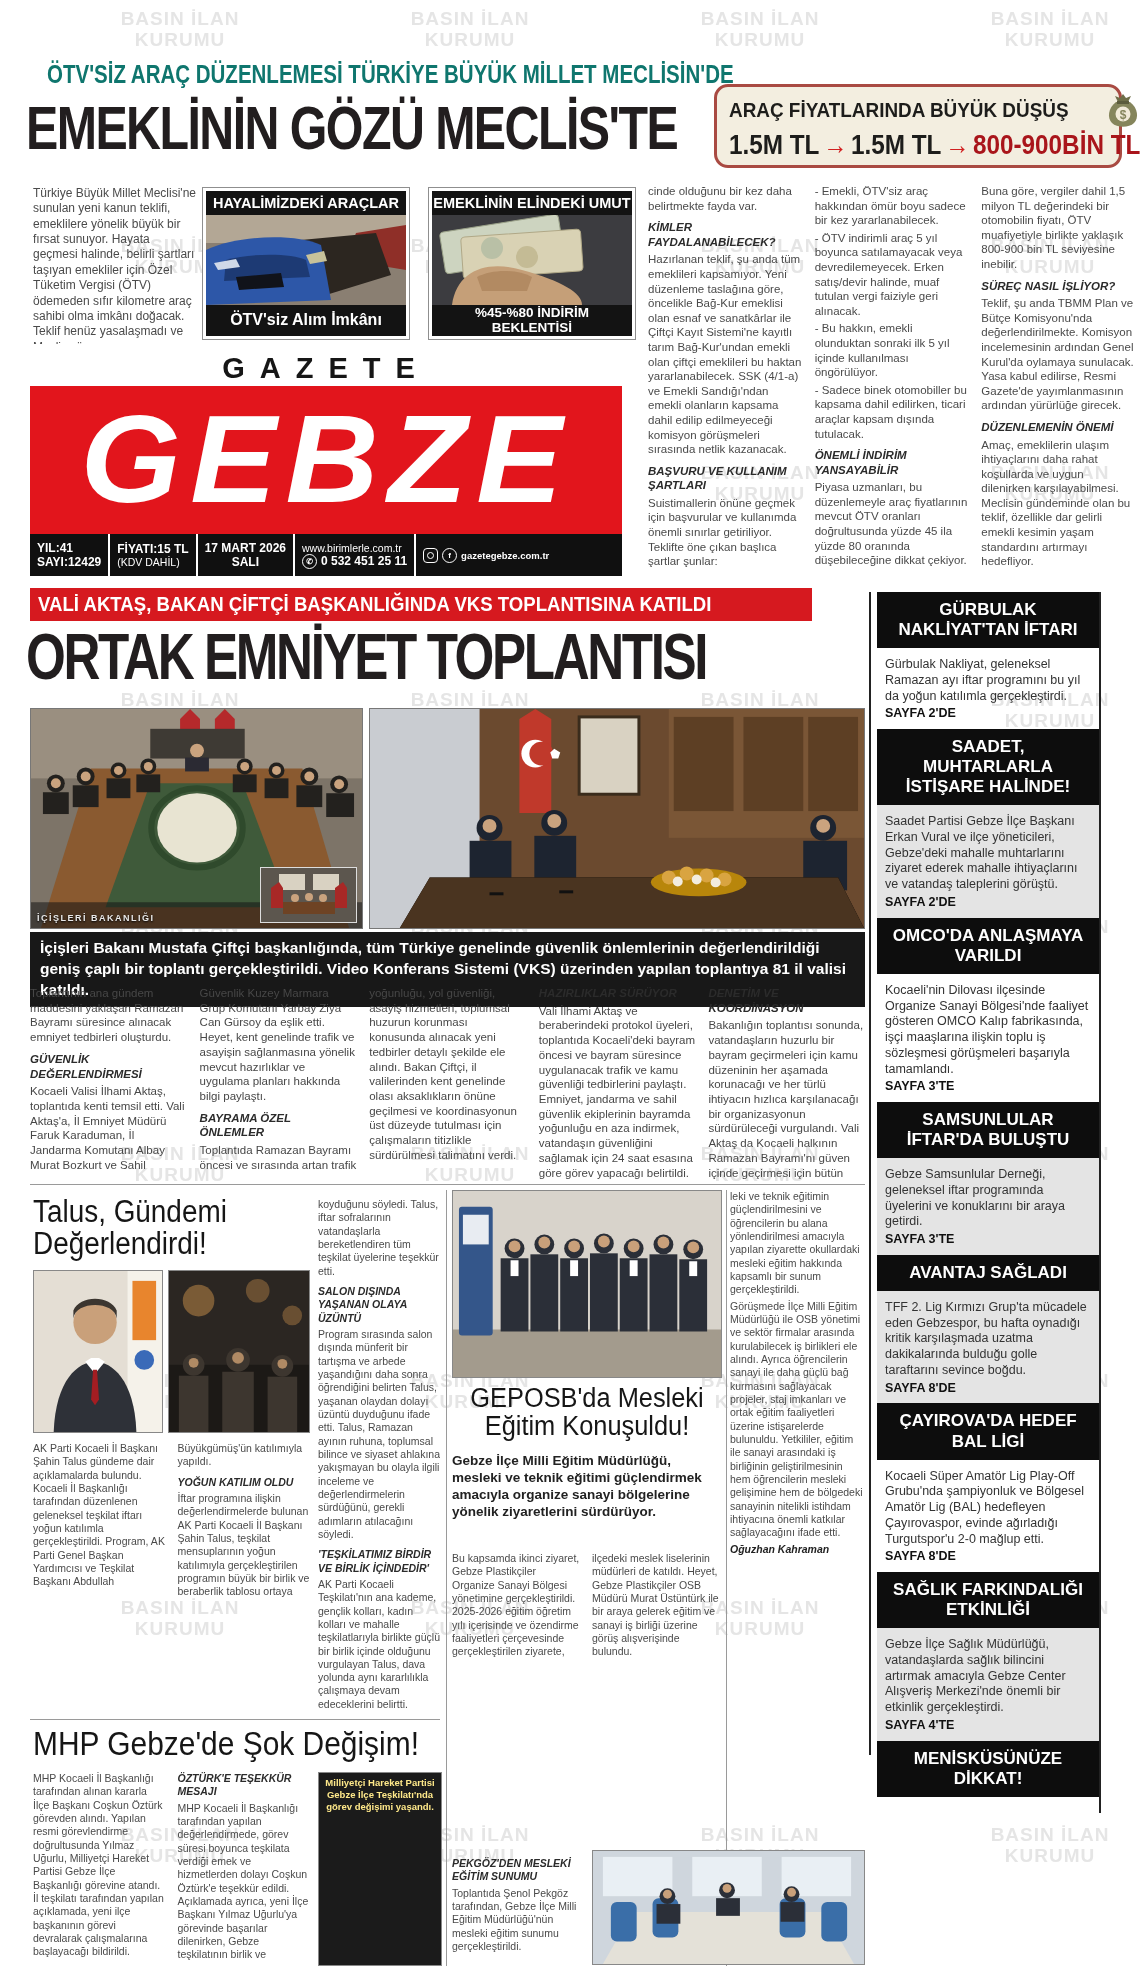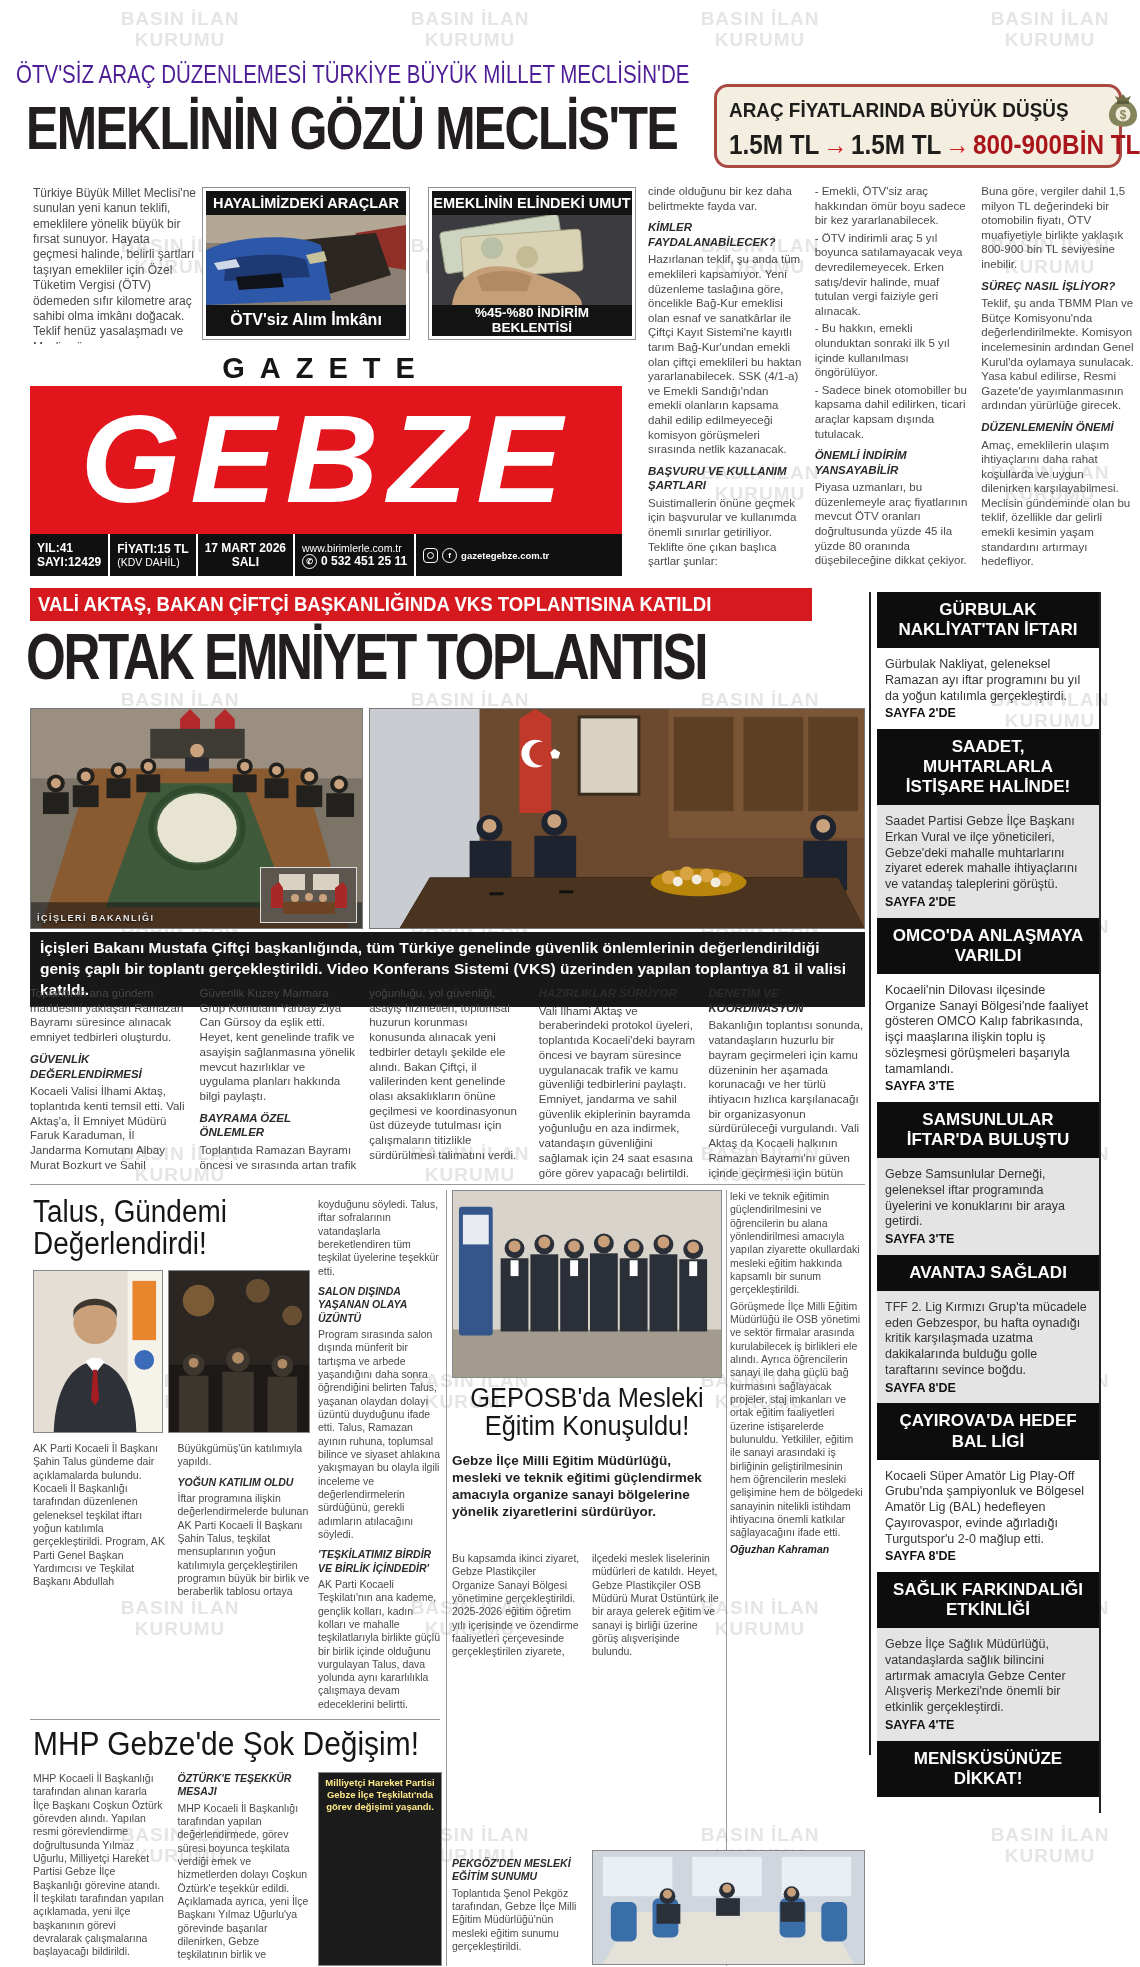--- a/index.html
+++ b/index.html
@@ -4,21 +4,21 @@
 <style>
   html,body{margin:0;padding:0;background:#9a9a9a;}
   #canvas{position:relative;width:1140px;height:1967px;margin:0 auto;background:#ffffff;
           font-family:"Liberation Sans",sans-serif;overflow:hidden;color:#222;}
   .wm{position:absolute;z-index:0;color:#cccccc;opacity:.5;font-weight:bold;font-size:19px;
       text-align:center;line-height:1.12;letter-spacing:1px;white-space:pre;width:170px;pointer-events:none;}
   .abs{position:absolute;z-index:1;}
   .cond{display:inline-block;transform-origin:left top;}
 
   
-  .kicker{left:16px;top:60px;width:700px;height:34px;color:#4c1d95;font-weight:400;
+  .kicker{left:47px;top:60px;width:700px;height:34px;color:#0f766e;font-weight:700;
           font-size:25px;white-space:nowrap;}
   .kicker .cond{transform:scaleX(.82);}
   .h1{left:26px;top:92px;width:700px;height:86px;color:#221e1f;font-weight:900;font-size:62px;
       letter-spacing:-2px;white-space:nowrap;}
   .h1 .cond{transform:scaleX(.78);}
   .pricebox{left:714px;top:84px;width:408px;height:84px;background:#f3eee0;border:3px solid #a94a42;
             border-radius:14px;box-sizing:border-box;padding:5px 12px 4px;}
   .pricebox .row1{display:flex;align-items:center;justify-content:space-between;}
   .pricebox .ptitle{font-weight:900;font-size:21px;color:#1d1d1b;white-space:nowrap;display:inline-block;
                     transform:scaleX(.9);transform-origin:left center;}

